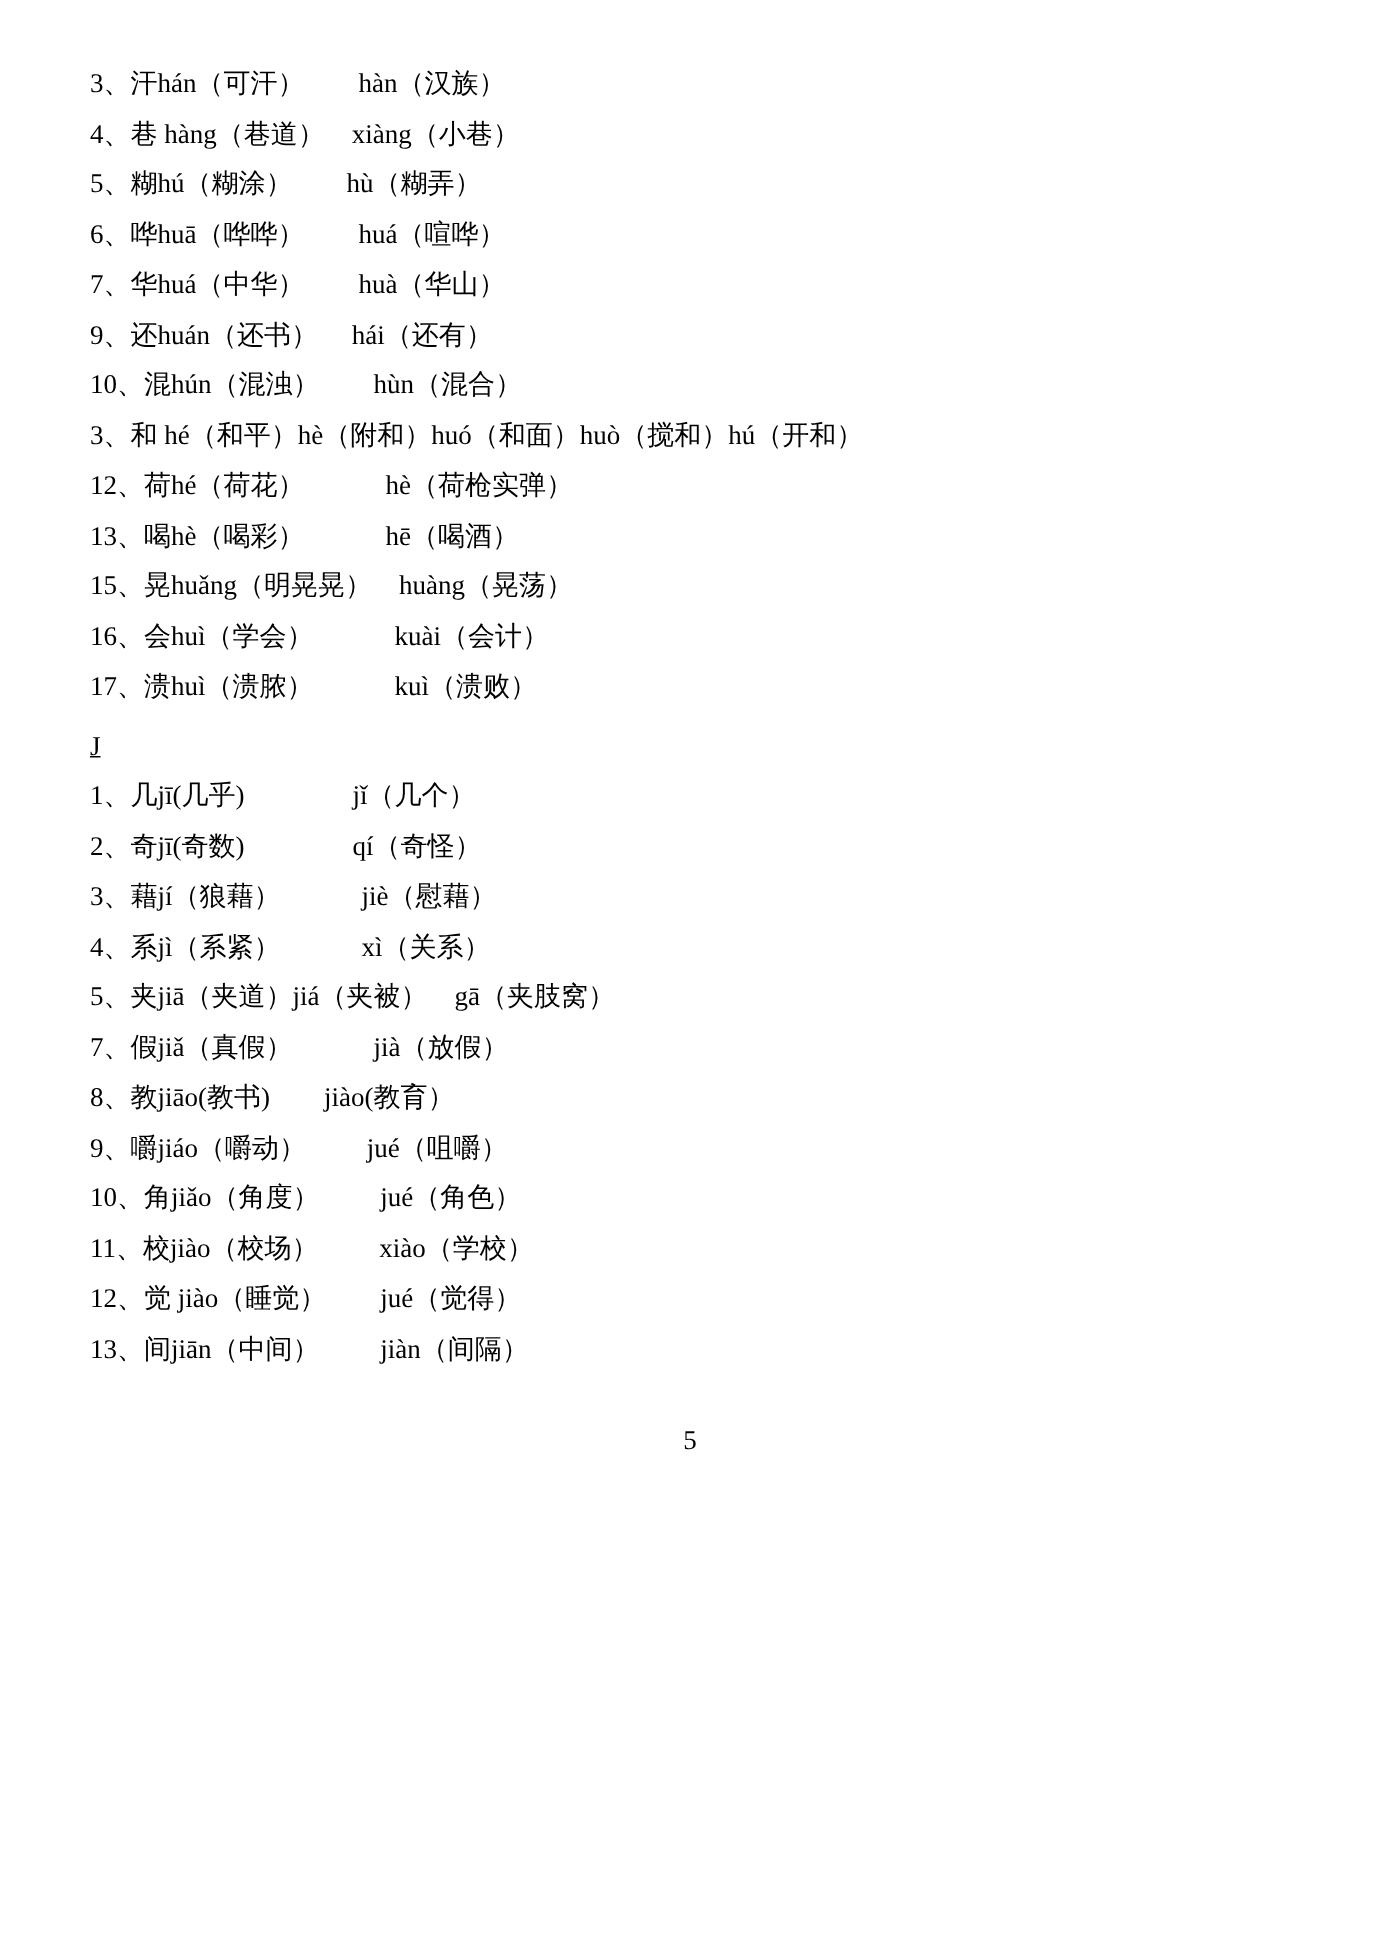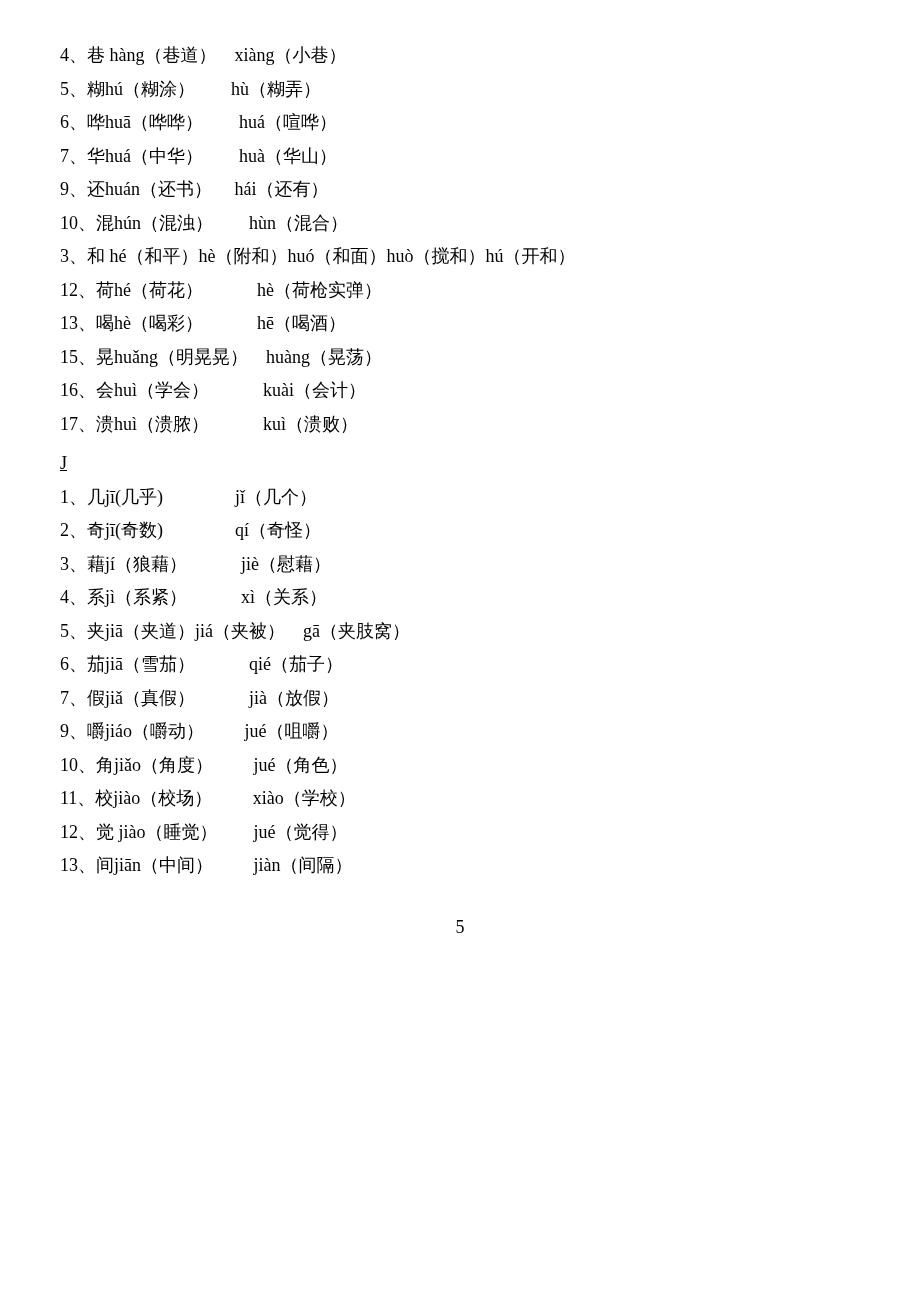--- a/index.html
+++ b/index.html
@@ -40,42 +40,43 @@
       text-align: center;
       margin-top: 30px;
       font-size: 18px;
     }
   </style>
 </head>
 <body>
 
 <div class="content">
 
+  <span class="line">3、汗hán（可汗）　　hàn（汉族）</span>
   <span class="line">4、巷 hàng（巷道）　xiàng（小巷）</span>
   <span class="line">5、糊hú（糊涂）　　hù（糊弄）</span>
   <span class="line">6、哗huā（哗哗）　　huá（喧哗）</span>
   <span class="line">7、华huá（中华）　　huà（华山）</span>
   <span class="line">9、还huán（还书）　 hái（还有）</span>
   <span class="line">10、混hún（混浊）　　hùn（混合）</span>
   <span class="line">3、和 hé（和平）hè（附和）huó（和面）huò（搅和）hú（开和）</span>
   <span class="line">12、荷hé（荷花）　　　hè（荷枪实弹）</span>
   <span class="line">13、喝hè（喝彩）　　　hē（喝酒）</span>
   <span class="line">15、晃huǎng（明晃晃）　huàng（晃荡）</span>
   <span class="line">16、会huì（学会）　　　kuài（会计）</span>
   <span class="line">17、溃huì（溃脓）　　　kuì（溃败）</span>
 
   <span class="section-header">J</span>
 
   <span class="line">1、几jī(几乎)　　　　jǐ（几个）</span>
   <span class="line">2、奇jī(奇数)　　　　qí（奇怪）</span>
   <span class="line">3、藉jí（狼藉）　　　jiè（慰藉）</span>
   <span class="line">4、系jì（系紧）　　　xì（关系）</span>
   <span class="line">5、夹jiā（夹道）jiá（夹被）　gā（夹肢窝）</span>
-  <span class="line">6、茄jiā（雪茄）　　　qié（茄子）</span>
   <span class="line">7、假jiǎ（真假）　　　jià（放假）</span>
+  <span class="line">8、教jiāo(教书)　　jiào(教育）</span>
   <span class="line">9、嚼jiáo（嚼动）　　 jué（咀嚼）</span>
   <span class="line">10、角jiǎo（角度）　　 jué（角色）</span>
   <span class="line">11、校jiào（校场）　　 xiào（学校）</span>
   <span class="line">12、觉 jiào（睡觉）　　jué（觉得）</span>
   <span class="line">13、间jiān（中间）　　 jiàn（间隔）</span>
 
   <div class="page-number">5</div>
 </div>
 
 </body></html>

